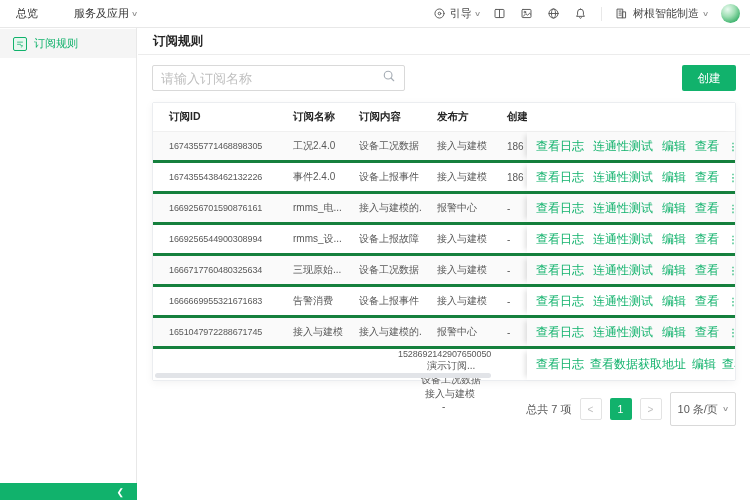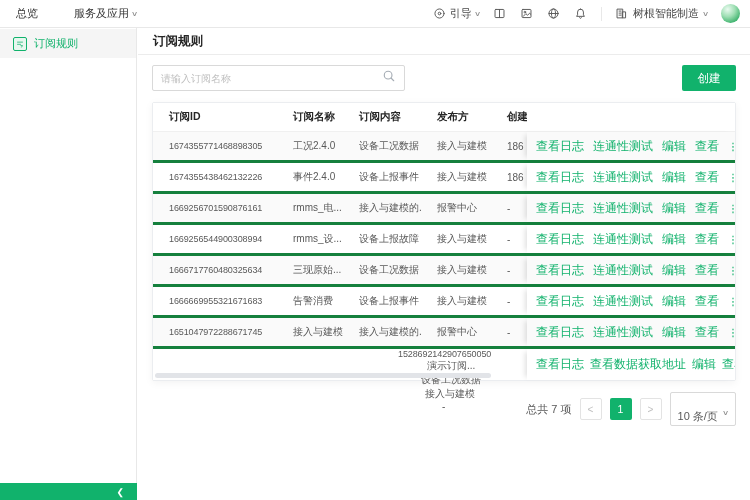--- a/index.html
+++ b/index.html
@@ -43,21 +43,21 @@
     color:#fff; display:flex; align-items:center; justify-content:flex-end; padding-right:13px;
     font-size:9px; cursor:pointer; }
 
   
   .main { position:absolute; top:28px; left:138px; width:612px; height:472px; background:#fff; }
   .title-bar { height:27px; border-bottom:1px solid #ececec; display:flex; align-items:center;
     padding-left:15px; font-size:12.5px; font-weight:bold; color:#262626; }
   .toolbar { position:relative; margin:10px 14px 0 14px; height:26px; }
   .search-box { position:absolute; left:0; top:0; width:253px; height:26px; border:1px solid #d9d9d9;
     border-radius:2px; background:#fff; display:flex; align-items:center; padding:0 8px; }
-  .search-box input { flex:1; border:none; outline:none; font-size:10px; color:#262626;
+  .search-box input { flex:1; border:none; outline:none; font-size:13px; color:#262626;
     font-family:"Liberation Sans", sans-serif; background:transparent; }
   .search-box input::placeholder { color:#bfbfbf; }
   .search-ico svg { stroke:#a6adb5; fill:none; stroke-width:1.3; stroke-linecap:round; }
   .create-btn { position:absolute; right:0; top:0; width:54px; height:26px; background:var(--green);
     border:none; border-radius:2px; color:#fff; font-size:11.5px; cursor:pointer;
     font-family:"Liberation Sans", sans-serif; }
 
   
   .table { position:relative; margin:11px 14px 0 14px; border:1px solid #ebedf0; border-radius:2px;
     background:#fff; box-shadow:0 2px 8px rgba(0,0,0,.05); }
@@ -81,21 +81,21 @@
     background:#e2e4e8; cursor:pointer; }
 
   
   .pagination { margin:11px 14px 0 0; display:flex; justify-content:flex-end; align-items:center;
     gap:8px; font-size:11px; color:#595959; }
   .pg-btn { width:22px; height:22px; border:1px solid #e3e3e3; border-radius:2px; background:#fff;
     display:flex; align-items:center; justify-content:center; color:#bfbfbf; font-size:10px; cursor:pointer; }
   .pg-page { width:22px; height:22px; border-radius:2px; background:var(--green); color:#fff;
     display:flex; align-items:center; justify-content:center; font-size:10.5px; cursor:pointer; }
   .pg-size { height:16px; border:1px solid #d9d9d9; border-radius:2px; background:#fff; padding:16px 7px;
-    display:flex; align-items:flex-start; gap:5px; color:#595959; cursor:pointer; }
+    display:flex; align-items:center; gap:5px; color:#595959; cursor:pointer; }
 </style>
 </head>
 <body>
 
 <div class="topbar">
   <div class="topnav">
     <span class="nav-item">总览</span>
     <span class="nav-item">
         <span>服务及应用</span>
         <span class="caret">∨</span>

